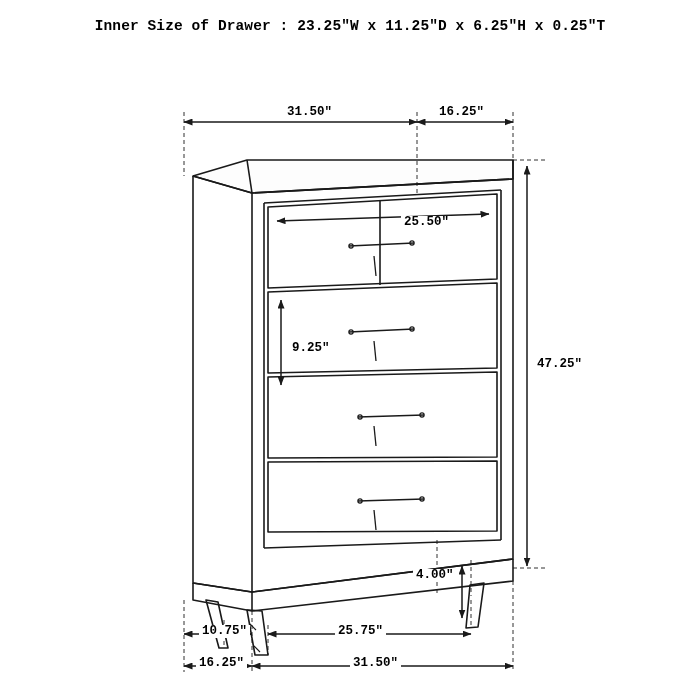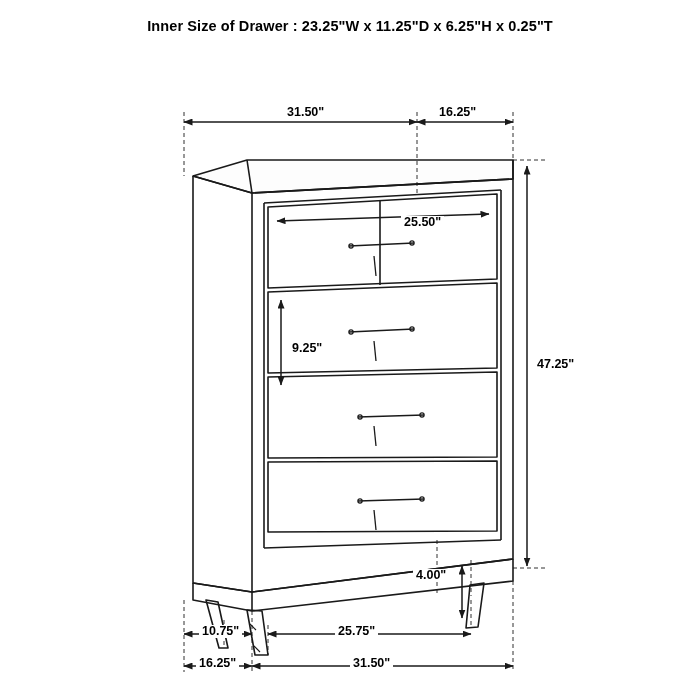--- a/index.html
+++ b/index.html
@@ -11,20 +11,21 @@
     height: 700px;
     background: #ffffff;
     font-family: "Liberation Sans", sans-serif;
     color: #000000;
     overflow: hidden;
   }
   #page {
     position: relative;
     width: 700px;
     height: 700px;
+    font-family: Liberation Mono, monospace;
   }
   #title {
     position: absolute;
     top: 18px;
     left: 0;
     width: 700px;
     text-align: center;
     font-size: 14.5px;
     font-weight: bold;
     letter-spacing: 0.1px;

